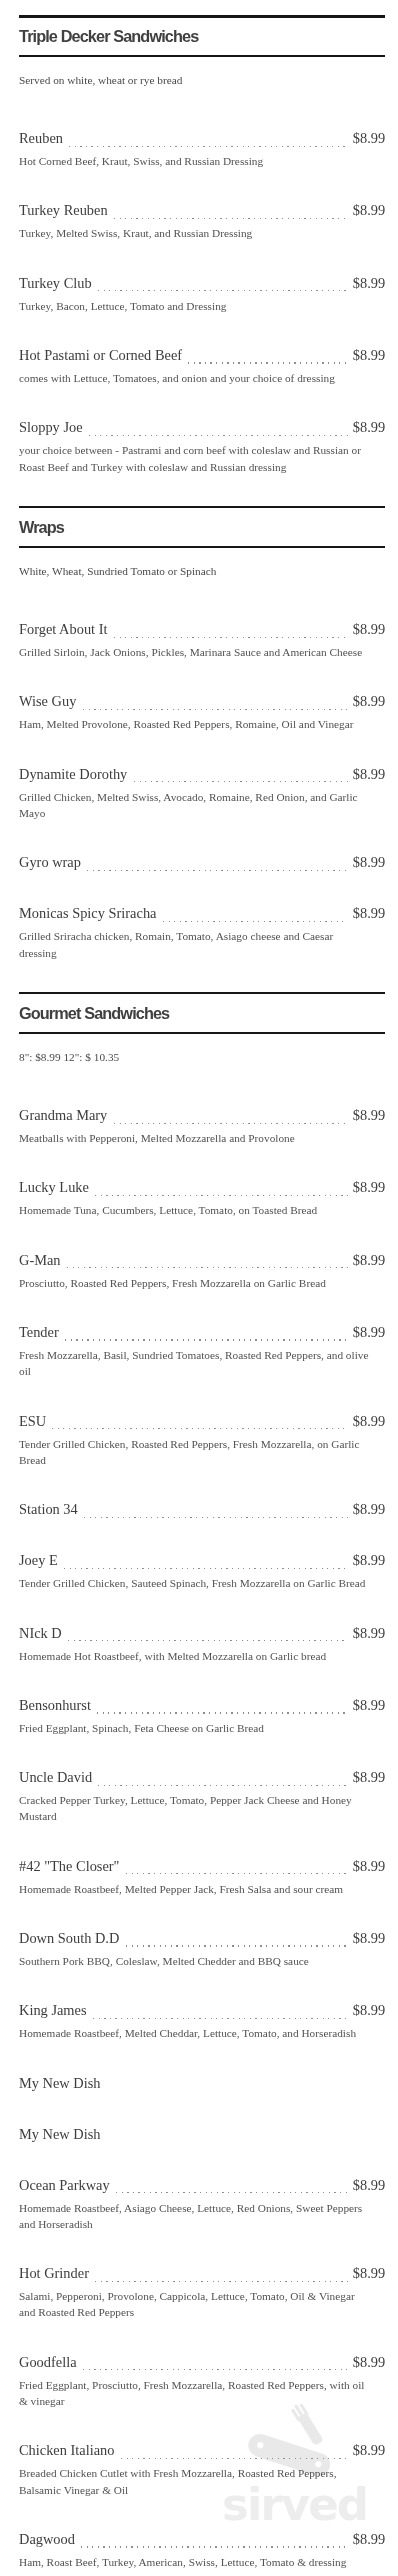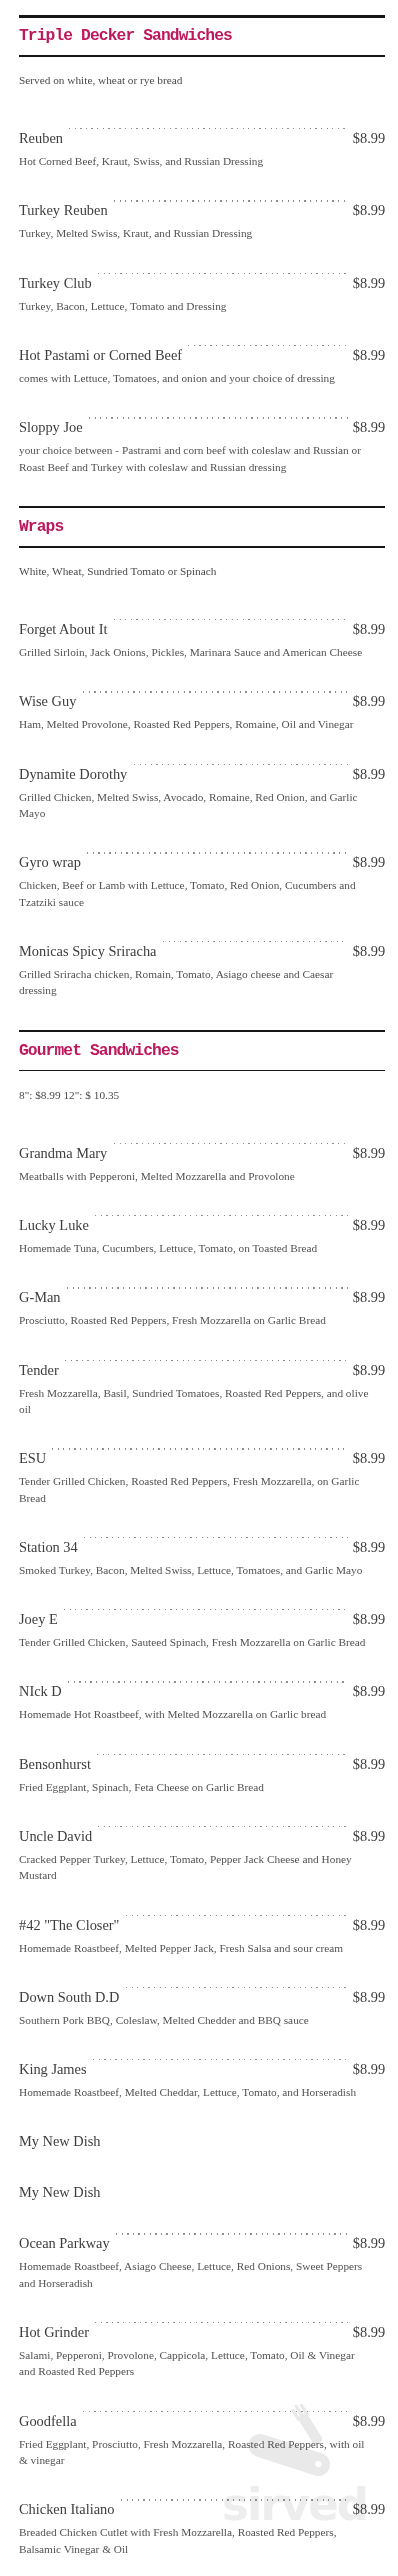--- a/index.html
+++ b/index.html
@@ -13,40 +13,40 @@
     font-family:"Liberation Serif", serif;
   }
   .content { position:relative; z-index:1; padding:15px 13.8px 0 19px; }
 
   .menu-section + .menu-section { margin-top:25px; }
 
   .rule { background:#161616; height:1.9px; }
   .rule.top { height:2.5px; }
 
   .section-title {
-    font-family:Liberation Mono, monospace;
+    font-family:Liberation Sans, sans-serif;
     font-weight:700;
     font-size:16.3px;
     line-height:22.5px;
     letter-spacing:-0.9px;
-    color:#be185d;
+    color:#404040;
     margin:7.5px 0;
   }
   .section-subtitle {
     margin:16.3px 0 0 0;
     font-size:11.3px;
     line-height:15px;
     color:#4a4a4a;
   }
   .items { margin-top:40px; }
 
   .menu-item { margin-bottom:31px; }
   .item-row {
     display:flex;
-    align-items:flex-start;
+    align-items:flex-end;
     font-size:14.4px;
     line-height:20px;
     color:#3d3d3d;
   }
   .item-name { white-space:nowrap; }
   .leader {
     flex:1 1 auto;
     height:1.3px;
     margin:0 5px 1.3px 6.3px;
     background-image:repeating-linear-gradient(to right, #8d8d8d 0 1.3px, transparent 1.3px 5.6px);
@@ -181,21 +181,20 @@
     </div>
     <p class="item-desc">Grilled Chicken, Melted Swiss, Avocado, Romaine, Red Onion, and Garlic Mayo</p>
   </div>
 
   <div class="menu-item">
     <div class="item-row">
       <span class="item-name">Gyro wrap</span>
       <span class="leader"></span>
       <span class="item-price">$8.99</span>
     </div>
-    <p class="item-desc">Chicken, Beef or Lamb with Lettuce, Tomato, Red Onion, Cucumbers and Tzatziki sauce</p>
   </div>
 
   <div class="menu-item">
     <div class="item-row">
       <span class="item-name">Monicas Spicy Sriracha</span>
       <span class="leader"></span>
       <span class="item-price">$8.99</span>
     </div>
     <p class="item-desc">Grilled Sriracha chicken, Romain, Tomato, Asiago cheese and Caesar dressing</p>
   </div>
@@ -252,21 +251,20 @@
     </div>
     <p class="item-desc">Tender Grilled Chicken, Roasted Red Peppers, Fresh Mozzarella, on Garlic Bread</p>
   </div>
 
   <div class="menu-item">
     <div class="item-row">
       <span class="item-name">Station 34</span>
       <span class="leader"></span>
       <span class="item-price">$8.99</span>
     </div>
-    <p class="item-desc">Smoked Turkey, Bacon, Melted Swiss, Lettuce, Tomatoes, and Garlic Mayo</p>
   </div>
 
   <div class="menu-item">
     <div class="item-row">
       <span class="item-name">Joey E</span>
       <span class="leader"></span>
       <span class="item-price">$8.99</span>
     </div>
     <p class="item-desc">Tender Grilled Chicken, Sauteed Spinach, Fresh Mozzarella on Garlic Bread</p>
   </div>

